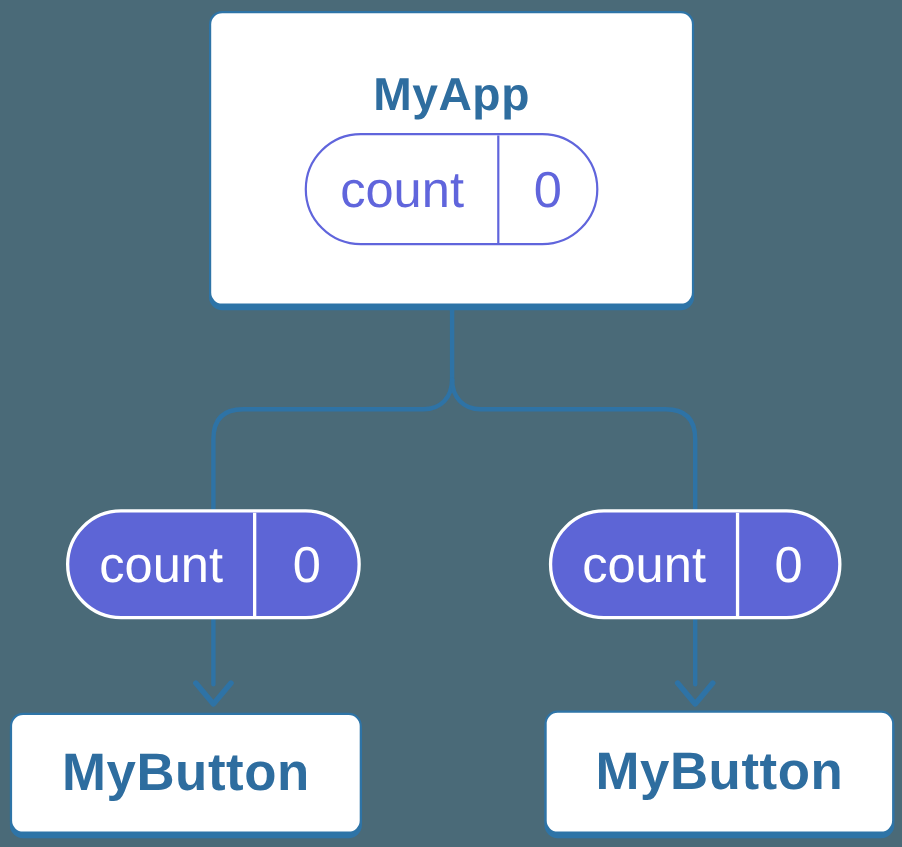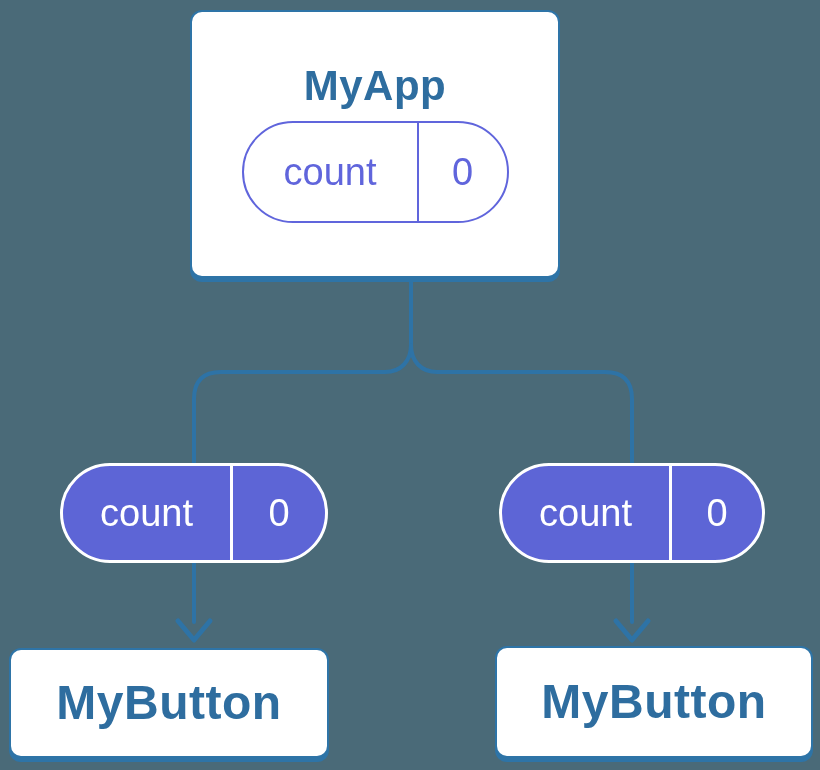--- a/index.html
+++ b/index.html
@@ -28,21 +28,21 @@
     z-index: 2;
     background: var(--card-bg);
     border: 2px solid var(--card-border);
     border-radius: 12px;
     box-shadow: 0 4px 0 var(--card-border);
     display: flex;
     flex-direction: column;
     align-items: center;
     justify-content: center;
   }
-  .card.root { left: 190px; top: 10px; width: 370px; height: 268px; gap: 14px; }
+  .card.root { left: 190px; top: 10px; width: 441px; height: 268px; gap: 14px; }
   .card.leaf-left  { left: 9px;  top: 648px; width: 320px; height: 110px; }
   .card.leaf-right { left: 495px; top: 646px; width: 318px; height: 112px; }
 
   .node-title {
     font-size: 42px;
     font-weight: 600;
     color: var(--title-text);
     letter-spacing: 0.5px;
     line-height: 1;
   }
@@ -51,21 +51,21 @@
   .pill {
     display: flex;
     align-items: stretch;
     border-radius: 60px;
     overflow: hidden;
   }
   .pill .seg {
     display: flex;
     align-items: center;
     justify-content: center;
-    font-size: 38px;
+    font-size: 46px;
     line-height: 1;
   }
   .pill .seg.label { flex: 1 1 auto; }
 
   
   .pill.outline {
     width: 267px;
     height: 102px;
     border: 2px solid var(--pill-outline);
     background: transparent;

